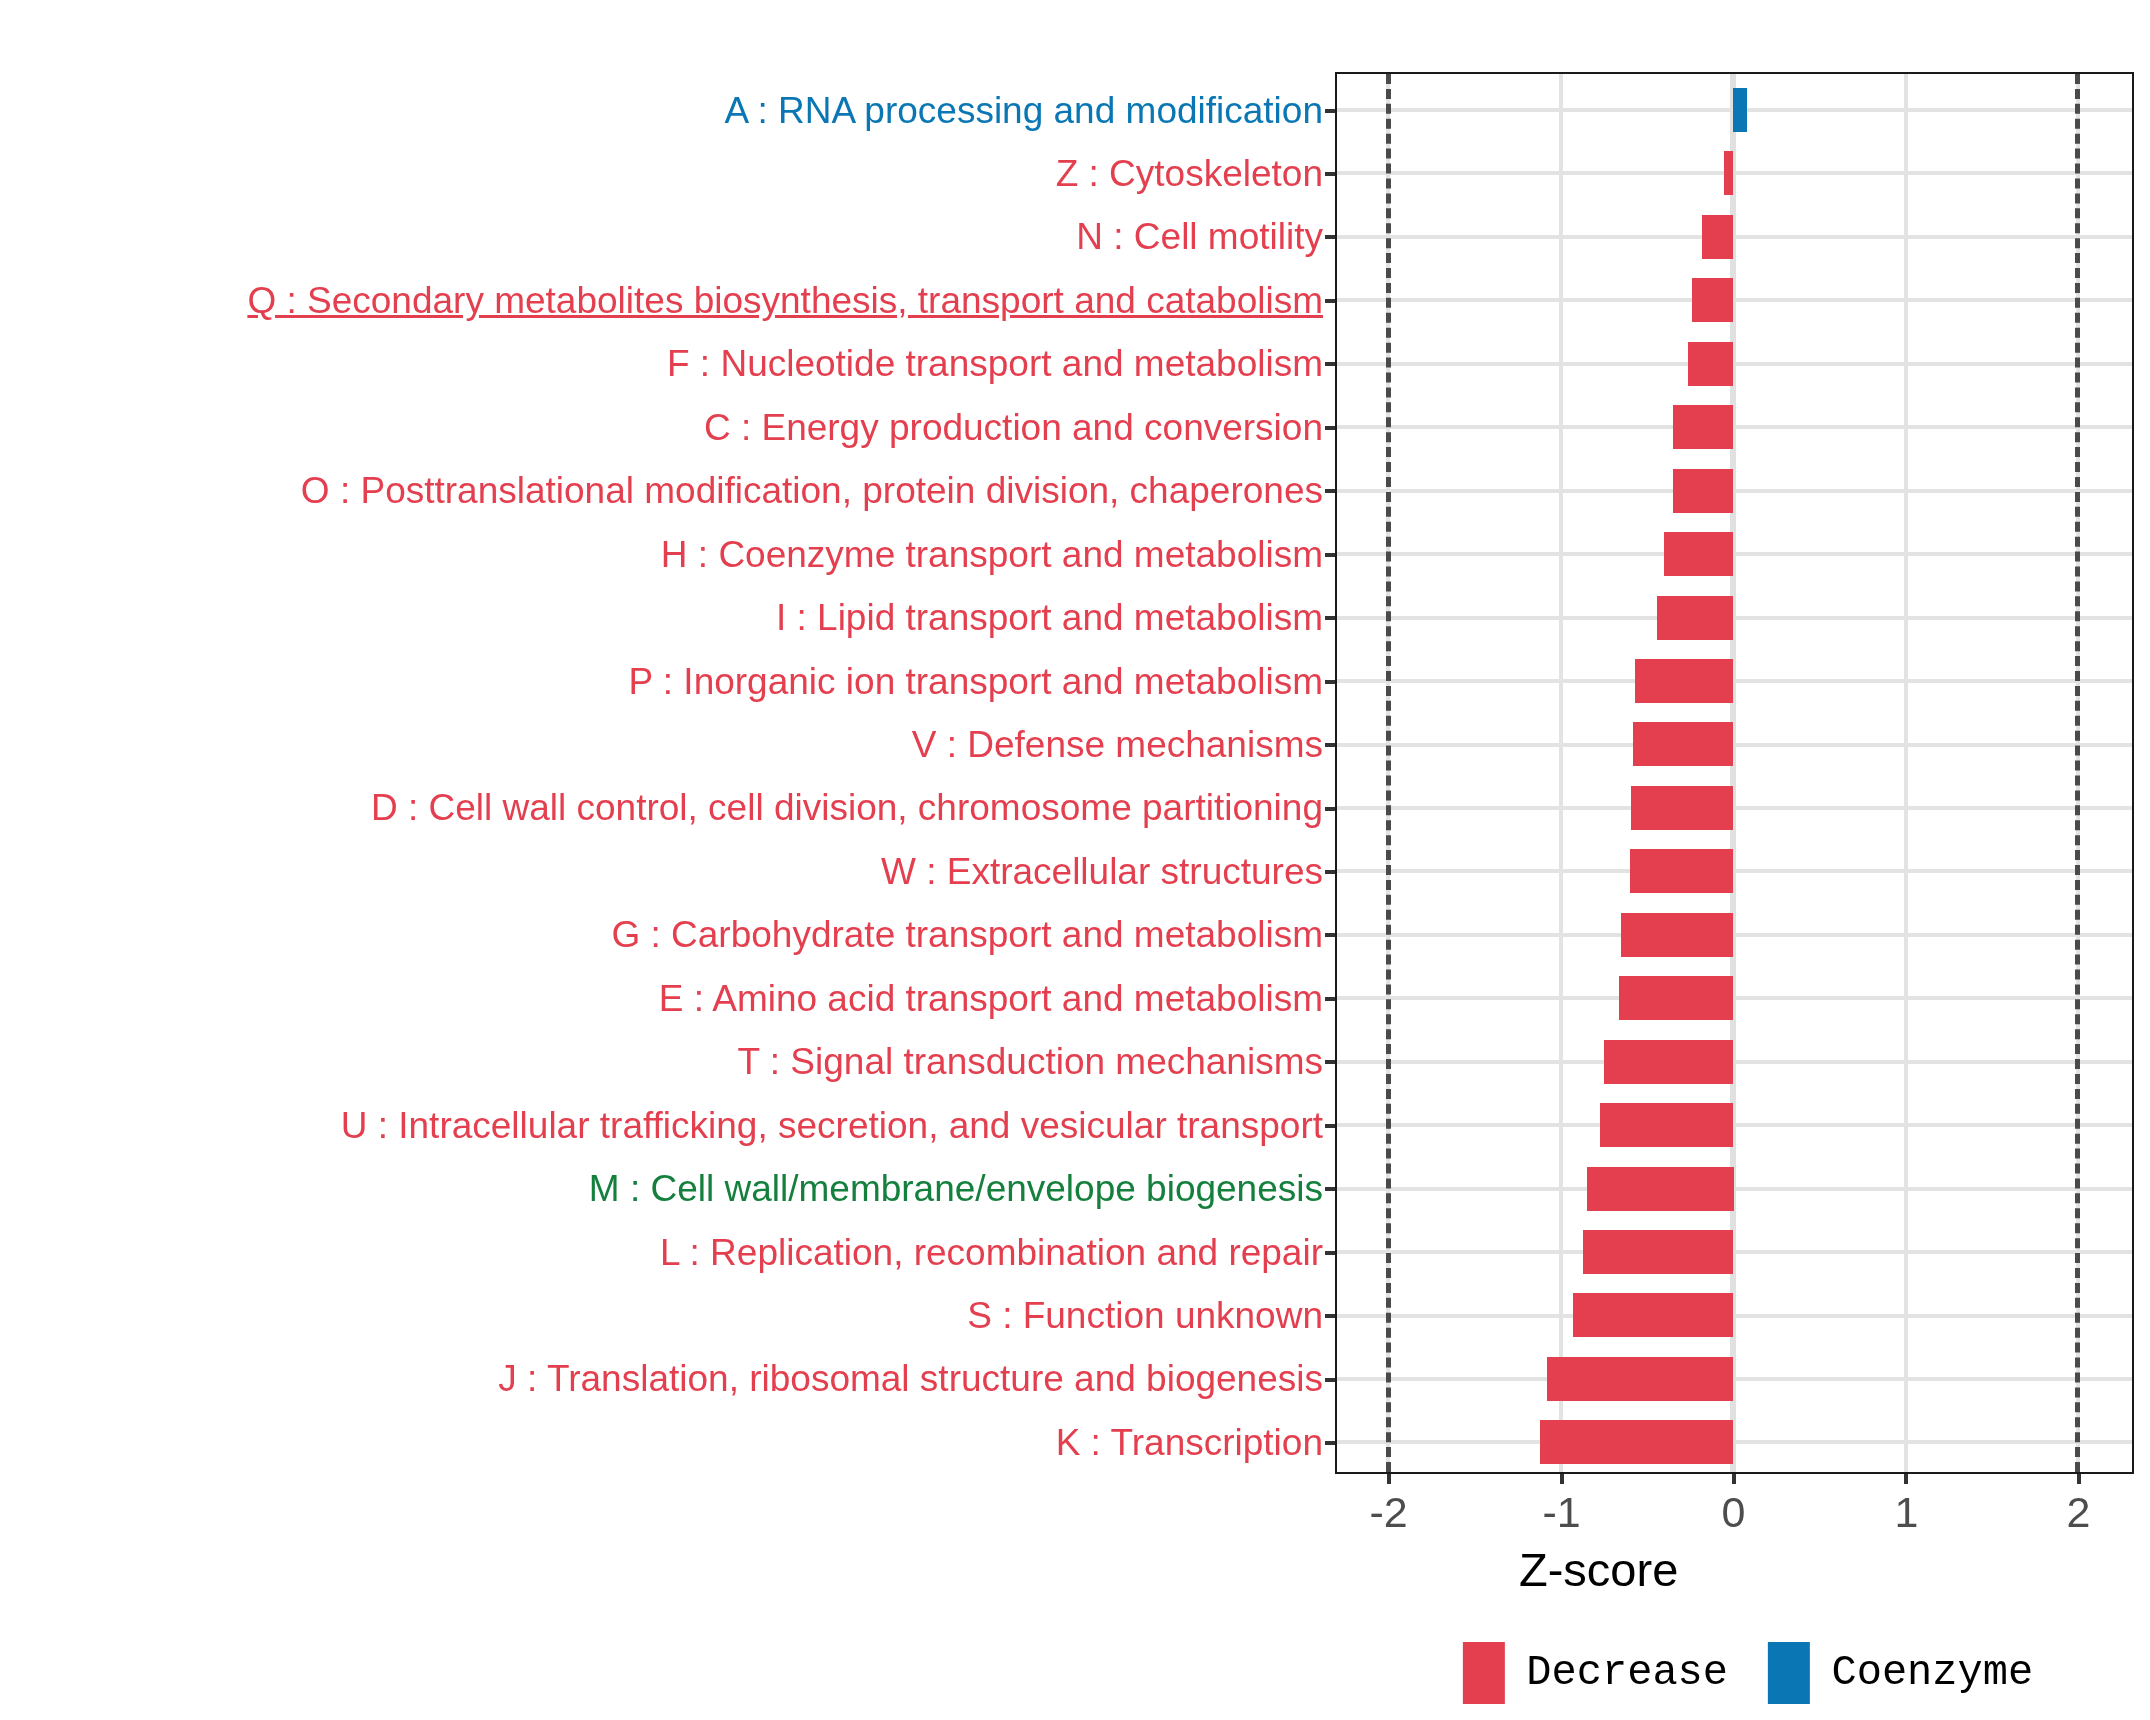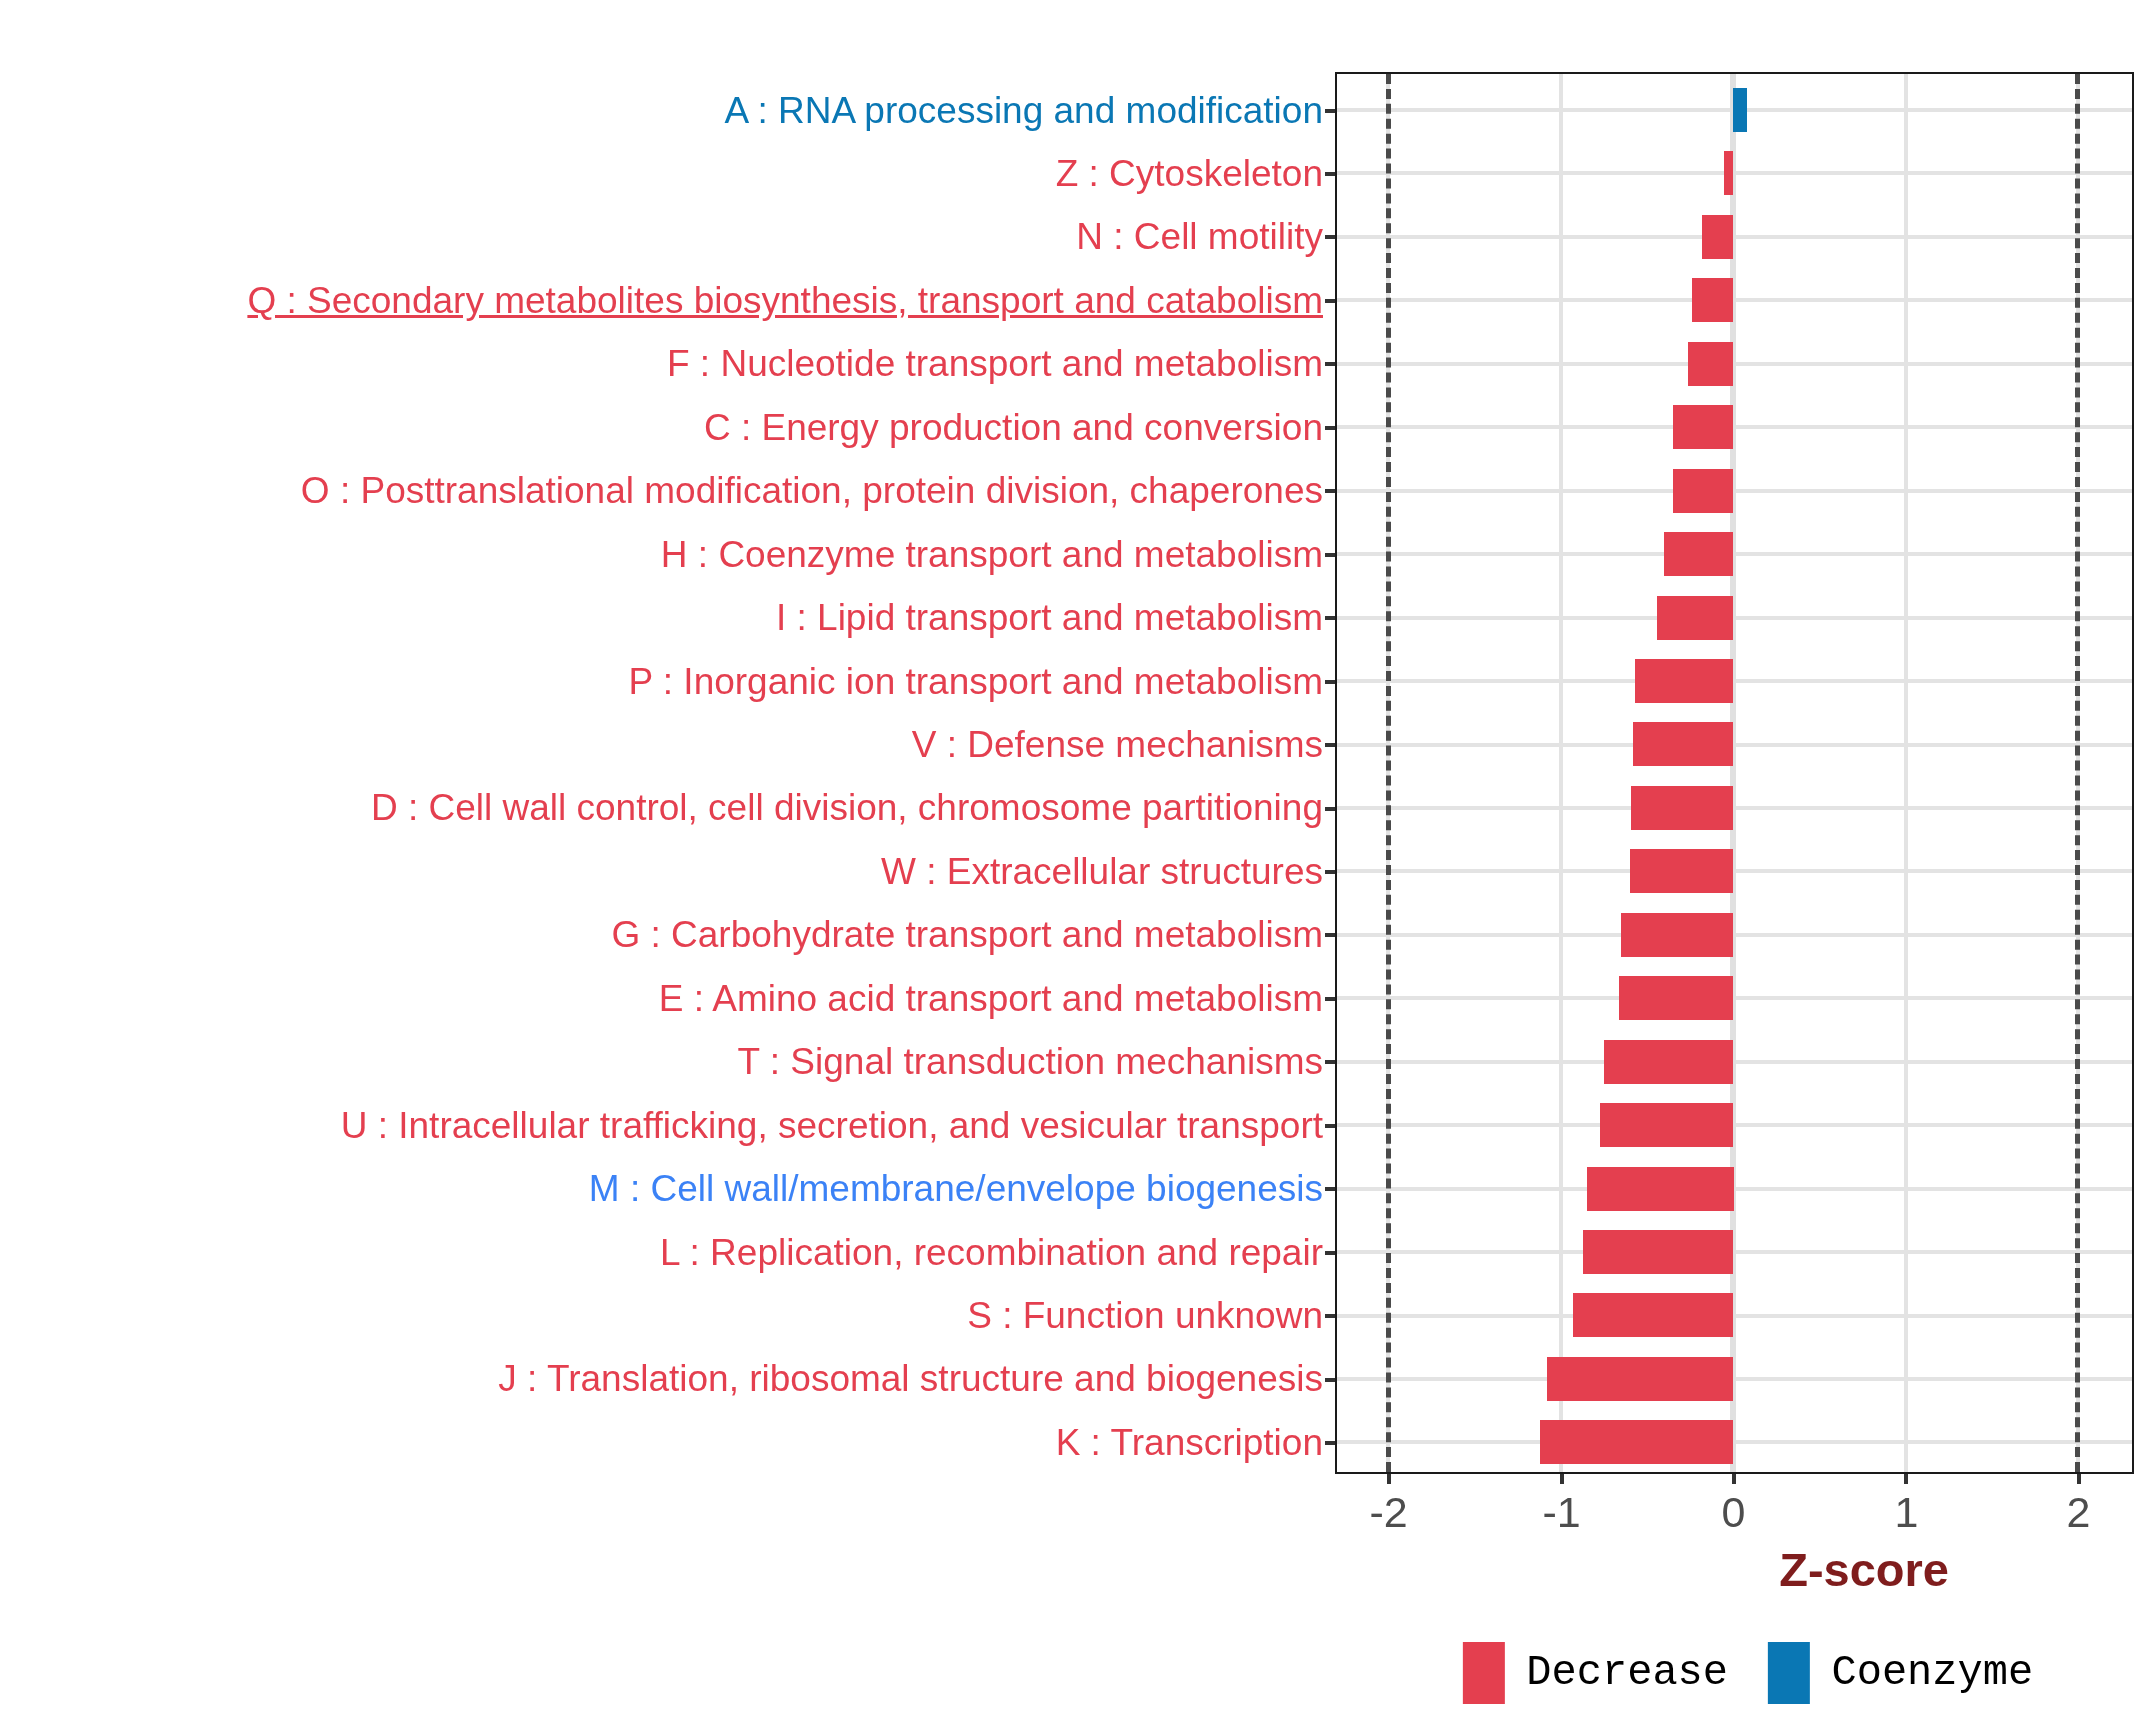--- a/index.html
+++ b/index.html
@@ -26,23 +26,23 @@
   }
   .ytick{position:absolute;}
   .xtick{position:absolute;}
   .xticklabel{
     position:absolute;
     text-align:center;
     white-space:nowrap;
   }
   #xaxis-title{
     position:absolute;
-    text-align:right;
-    font-weight:bold;
-    color:#7f1d1d;
+    text-align:left;
+    font-weight:normal;
+    color:#000000;
     white-space:nowrap;
   }
   #legend{
     position:absolute;
     display:flex;
     align-items:center;
   }
   .legend-item{display:flex;align-items:center;font-family:Liberation Mono, monospace;}
   .legend-swatch{display:inline-block;}
   .legend-label{white-space:nowrap;color:#000000;}
@@ -79,21 +79,21 @@
       <div class="ylabel" style="right: 828px; top: 846px; height: 52px; line-height: 52px; font-size: 37px; color: rgb(228, 63, 79);">W : Extracellular structures</div>
       <div class="ytick" style="left: 1325px; width: 10px; top: 870px; height: 3.6px; background: rgb(51, 51, 51);"></div>
       <div class="ylabel" style="right: 828px; top: 909px; height: 52px; line-height: 52px; font-size: 37px; color: rgb(228, 63, 79);">G : Carbohydrate transport and metabolism</div>
       <div class="ytick" style="left: 1325px; width: 10px; top: 933px; height: 3.6px; background: rgb(51, 51, 51);"></div>
       <div class="ylabel" style="right: 828px; top: 973px; height: 52px; line-height: 52px; font-size: 37px; color: rgb(228, 63, 79);">E : Amino acid transport and metabolism</div>
       <div class="ytick" style="left: 1325px; width: 10px; top: 997px; height: 3.6px; background: rgb(51, 51, 51);"></div>
       <div class="ylabel" style="right: 828px; top: 1036px; height: 52px; line-height: 52px; font-size: 37px; color: rgb(228, 63, 79);">T : Signal transduction mechanisms</div>
       <div class="ytick" style="left: 1325px; width: 10px; top: 1060px; height: 3.6px; background: rgb(51, 51, 51);"></div>
       <div class="ylabel" style="right: 828px; top: 1100px; height: 52px; line-height: 52px; font-size: 37px; color: rgb(228, 63, 79);">U : Intracellular trafficking, secretion, and vesicular transport</div>
       <div class="ytick" style="left: 1325px; width: 10px; top: 1124px; height: 3.6px; background: rgb(51, 51, 51);"></div>
-      <div class="ylabel" style="right: 828px; top: 1163px; height: 52px; line-height: 52px; font-size: 37px; color: #3b82f6; margin-left: 8px;">M : Cell wall/membrane/envelope biogenesis</div>
+      <div class="ylabel" style="right: 828px; top: 1163px; height: 52px; line-height: 52px; font-size: 37px; color: #15803d; margin-left: 8px;">M : Cell wall/membrane/envelope biogenesis</div>
       <div class="ytick" style="left: 1325px; width: 10px; top: 1187px; height: 3.6px; background: rgb(51, 51, 51);"></div>
       <div class="ylabel" style="right: 828px; top: 1227px; height: 52px; line-height: 52px; font-size: 37px; color: rgb(228, 63, 79); margin-left: 21px;">L : Replication, recombination and repair</div>
       <div class="ytick" style="left: 1325px; width: 10px; top: 1251px; height: 3.6px; background: rgb(51, 51, 51);"></div>
       <div class="ylabel" style="right: 828px; top: 1290px; height: 52px; line-height: 52px; font-size: 37px; color: rgb(228, 63, 79);">S : Function unknown</div>
       <div class="ytick" style="left: 1325px; width: 10px; top: 1314px; height: 3.6px; background: rgb(51, 51, 51);"></div>
       <div class="ylabel" style="right: 828px; top: 1353px; height: 52px; line-height: 52px; font-size: 37px; color: rgb(228, 63, 79);">J : Translation, ribosomal structure and biogenesis</div>
       <div class="ytick" style="left: 1325px; width: 10px; top: 1378px; height: 3.6px; background: rgb(51, 51, 51);"></div>
       <div class="ylabel" style="right: 828px; top: 1417px; height: 52px; line-height: 52px; font-size: 37px; color: rgb(228, 63, 79);">K : Transcription</div>
       <div class="ytick" style="left: 1325px; width: 10px; top: 1441px; height: 3.6px; background: rgb(51, 51, 51);"></div>
     </div>

